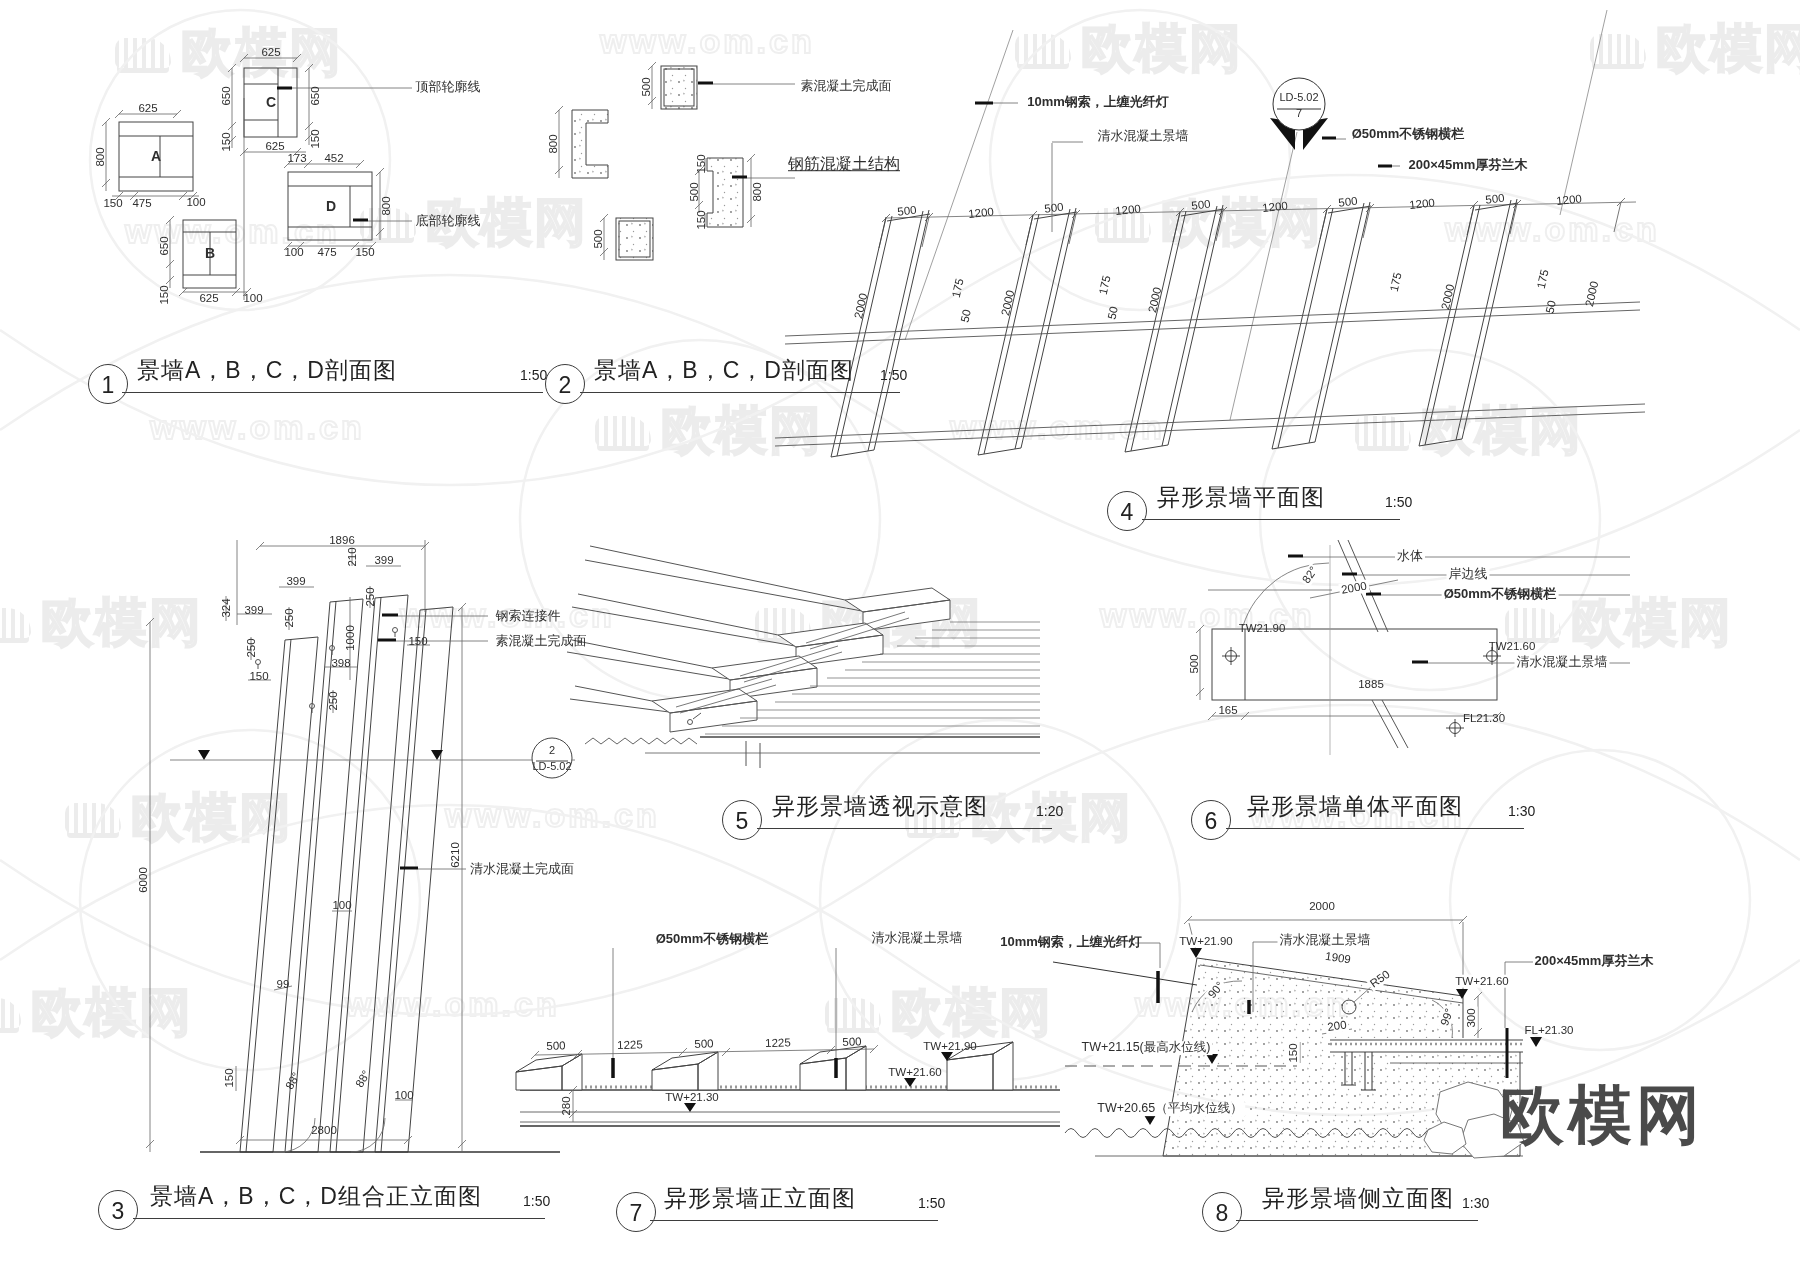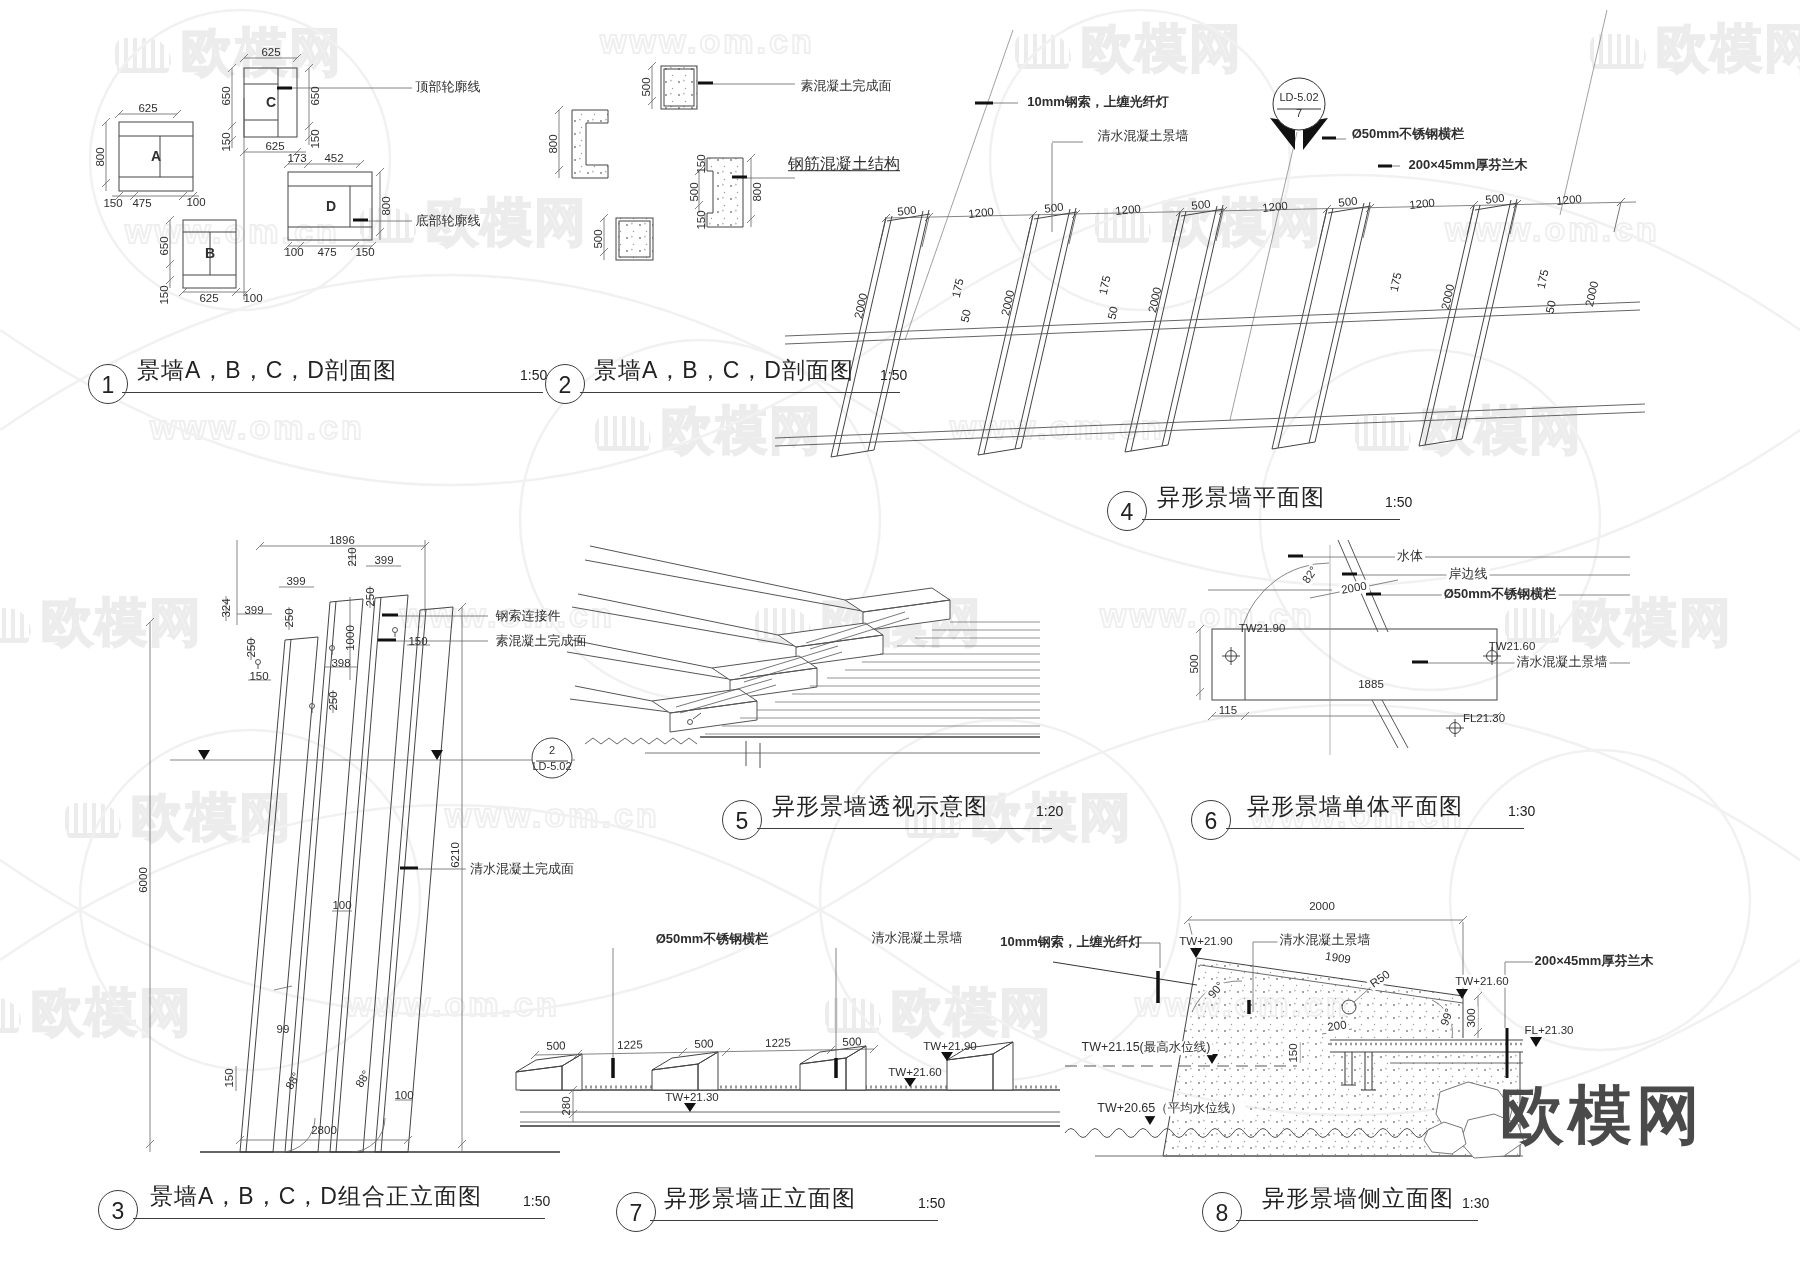--- a/index.html
+++ b/index.html
@@ -389,36 +389,36 @@
       <span class="ann" style="left: 333px; top: 701px; transform: translate(-50%, -50%) rotate(-90deg);">250</span>
       <span class="ann" style="left: 418px; top: 641px; transform: translate(-50%, -50%);">150</span>
       <span class="ann" style="left: 528px; top: 616px; font-size: 13px; transform: translate(-50%, -50%);">钢索连接件</span>
       <span class="ann" style="left: 541px; top: 641px; font-size: 13px; transform: translate(-50%, -50%);">素混凝土完成面</span>
       <span class="ann" style="left: 552px; top: 750px; font-size: 11px; transform: translate(-50%, -50%);">2</span>
       <span class="ann" style="left: 552px; top: 766px; font-size: 11px; transform: translate(-50%, -50%);">LD-5.02</span>
       <span class="ann" style="left: 143px; top: 880px; transform: translate(-50%, -50%) rotate(-90deg);">6000</span>
       <span class="ann" style="left: 455px; top: 855px; transform: translate(-50%, -50%) rotate(-90deg);">6210</span>
       <span class="ann" style="left: 522px; top: 869px; font-size: 13px; transform: translate(-50%, -50%);">清水混凝土完成面</span>
       <span class="ann" style="left: 342px; top: 905px; transform: translate(-50%, -50%);">100</span>
-      <span class="ann" style="left: 283px; top: 984px; transform: translate(-50%, -50%); margin-top: 45px;">99</span>
+      <span class="ann" style="left: 283px; top: 984px; transform: translate(-50%, -50%);">99</span>
       <span class="ann" style="left: 229px; top: 1078px; transform: translate(-50%, -50%) rotate(-90deg);">150</span>
       <span class="ann" style="left: 293px; top: 1081px; transform: translate(-50%, -50%) rotate(-60deg);">88°</span>
       <span class="ann" style="left: 363px; top: 1079px; transform: translate(-50%, -50%) rotate(-60deg);">88°</span>
       <span class="ann" style="left: 404px; top: 1095px; transform: translate(-50%, -50%);">100</span>
       <span class="ann" style="left: 324px; top: 1130px; transform: translate(-50%, -50%);">2800</span>
       <span class="ann bg" style="left: 1410px; top: 556px; font-size: 13px; transform: translate(-50%, -50%);">水体</span>
       <span class="ann bg" style="left: 1468px; top: 574px; font-size: 13px; transform: translate(-50%, -50%);">岸边线</span>
       <span class="ann bold bg" style="left: 1500px; top: 594px; font-size: 13px; transform: translate(-50%, -50%);">Ø50mm不锈钢横栏</span>
       <span class="ann bg" style="left: 1310px; top: 575px; transform: translate(-50%, -50%) rotate(-55deg);">82°</span>
       <span class="ann bg" style="left: 1354px; top: 588px; transform: translate(-50%, -50%) rotate(-10deg);">2000</span>
       <span class="ann" style="left: 1262px; top: 628px; transform: translate(-50%, -50%);">TW21.90</span>
       <span class="ann" style="left: 1512px; top: 646px; transform: translate(-50%, -50%);">TW21.60</span>
       <span class="ann bg" style="left: 1562px; top: 662px; font-size: 13px; transform: translate(-50%, -50%);">清水混凝土景墙</span>
       <span class="ann" style="left: 1194px; top: 664px; transform: translate(-50%, -50%) rotate(-90deg);">500</span>
-      <span class="ann" style="left: 1228px; top: 710px; transform: translate(-50%, -50%);">115</span>
+      <span class="ann" style="left: 1228px; top: 710px; transform: translate(-50%, -50%);">165</span>
       <span class="ann" style="left: 1371px; top: 684px; transform: translate(-50%, -50%); text-align: center;">1885</span>
       <span class="ann" style="left: 1484px; top: 718px; transform: translate(-50%, -50%);">FL21.30</span>
       <span class="ann bold" style="left: 712px; top: 939px; font-size: 13px; transform: translate(-50%, -50%);">Ø50mm不锈钢横栏</span>
       <span class="ann" style="left: 917px; top: 938px; font-size: 13px; transform: translate(-50%, -50%);">清水混凝土景墙</span>
       <span class="ann" style="left: 556px; top: 1046px; transform: translate(-50%, -50%) rotate(-2deg);">500</span>
       <span class="ann" style="left: 630px; top: 1045px; transform: translate(-50%, -50%) rotate(-2deg);">1225</span>
       <span class="ann" style="left: 704px; top: 1044px; transform: translate(-50%, -50%) rotate(-2deg);">500</span>
       <span class="ann" style="left: 778px; top: 1043px; transform: translate(-50%, -50%) rotate(-2deg);">1225</span>
       <span class="ann" style="left: 852px; top: 1042px; transform: translate(-50%, -50%) rotate(-2deg);">500</span>
       <span class="ann" style="left: 950px; top: 1046px; transform: translate(-50%, -50%);">TW+21.90</span>

